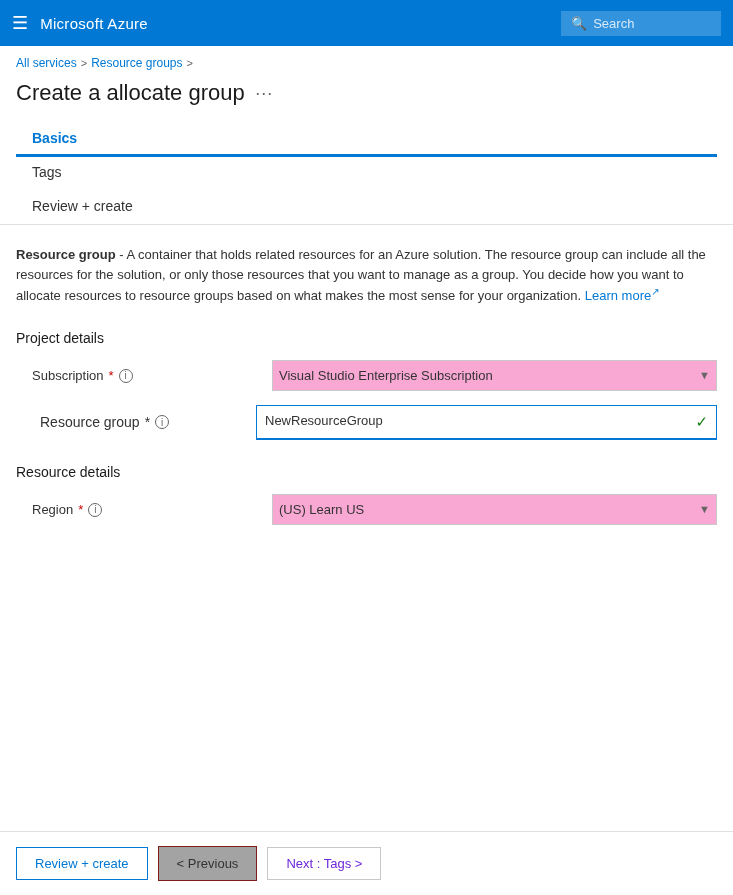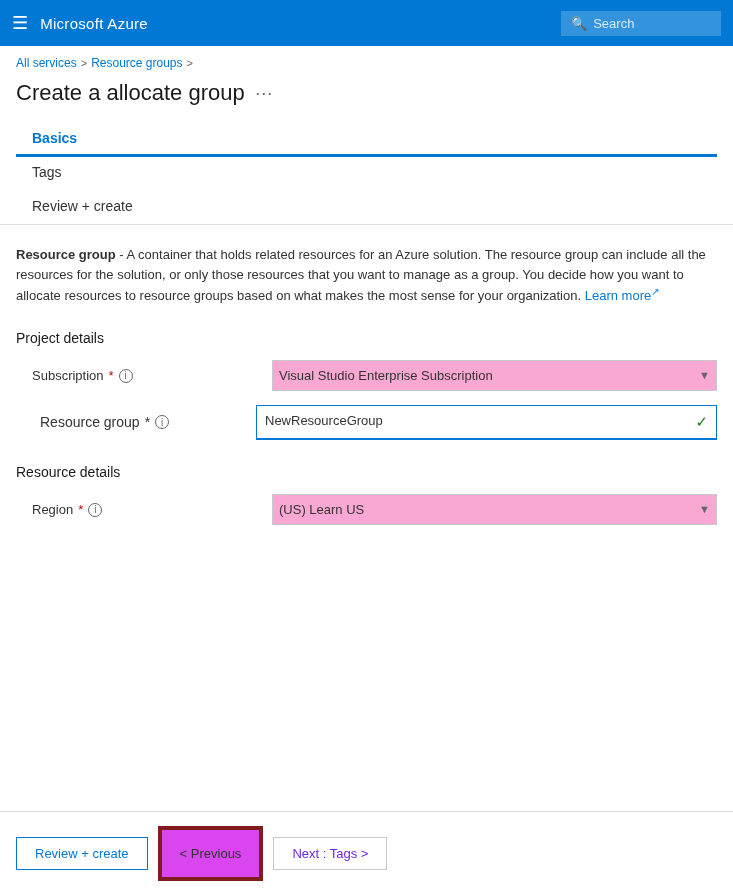--- a/index.html
+++ b/index.html
@@ -218,24 +218,24 @@
     .btn-primary {
       background: #fff;
       border: 1px solid #0078d4;
       color: #0078d4;
       padding: 8px 18px;
       font-size: 13px;
       cursor: pointer;
       font-family: inherit;
     }
     .btn-secondary {
-      background: #d946ef;
-      border: 4px solid #7f1d1d;
-      color: #333;
-      padding: 16px 18px;
+      background: #a3a3a3;
+      border: 1px solid #7f1d1d;
+      color: #333;
+      padding: 9px 18px;
       font-size: 13px;
       cursor: pointer;
       font-family: inherit;
     }
     .btn-outlined {
       background: #fff;
       border: 1px solid #c8c8c8;
       color: #6d28d9;
       padding: 8px 18px;
       font-size: 13px;

